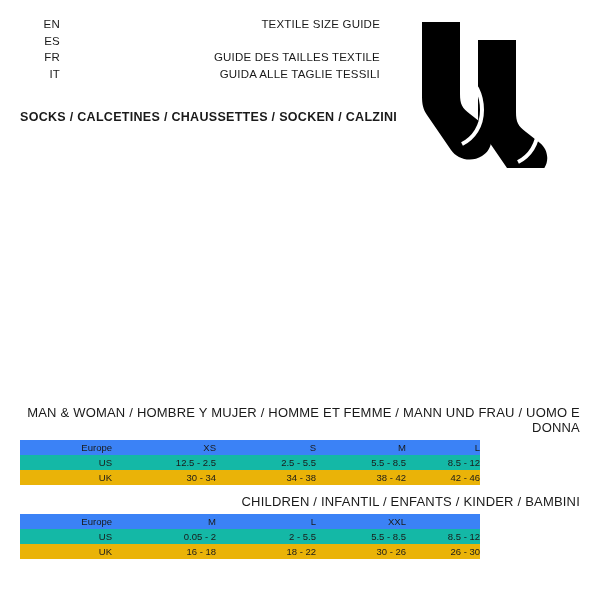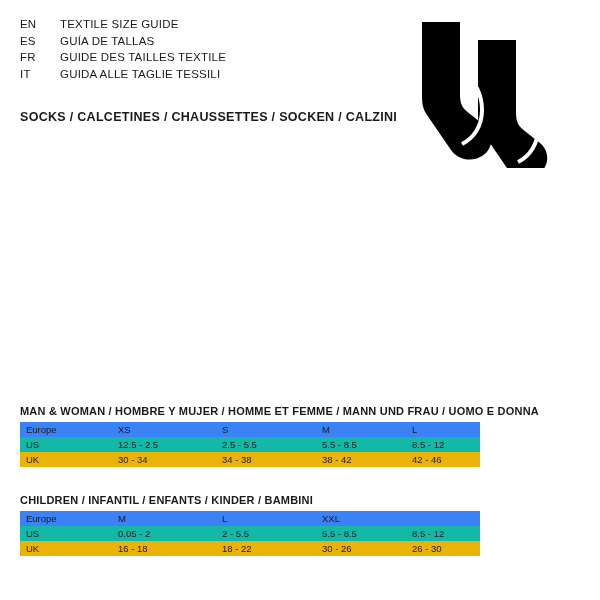--- a/index.html
+++ b/index.html
@@ -13,20 +13,21 @@
     font-family: "Liberation Sans", sans-serif;
     color: #1a1a1a;
     position: relative;
     overflow: hidden;
   }
   .page {
     position: relative;
     width: 476px;
     height: 600px;
     box-sizing: border-box;
+    text-align: right;
   }
 
   
   .lang-block {
     position: absolute;
     left: 20px;
     top: 16px;
     width: 360px;
   }
   .lang-row {
@@ -65,22 +66,22 @@
   
   .table-section {
     position: absolute;
     left: 20px;
     width: 560px;
   }
   #section-adult { top: 405px; }
   #section-children { top: 494px; }
 
   .section-title {
-    font-size: 11px;
-    font-weight: bold;
+    font-size: 13px;
+    font-weight: normal;
     letter-spacing: 0.2px;
     margin-bottom: 5px;
   }
   table.size-table {
     border-collapse: collapse;
     width: 460px;
     table-layout: fixed;
   }
   table.size-table td {
     font-size: 9.5px;
@@ -110,21 +111,20 @@
 
 <div class="page">
 
   <div class="lang-block">
     <div class="lang-row">
       <span class="lang-code">EN</span>
       <span class="lang-name">TEXTILE SIZE GUIDE</span>
     </div>
     <div class="lang-row">
       <span class="lang-code">ES</span>
-      <span class="lang-name">GUÍA DE TALLAS</span>
     </div>
     <div class="lang-row">
       <span class="lang-code">FR</span>
       <span class="lang-name">GUIDE DES TAILLES TEXTILE</span>
     </div>
     <div class="lang-row">
       <span class="lang-code">IT</span>
       <span class="lang-name">GUIDA ALLE TAGLIE TESSILI</span>
     </div>
   </div>

